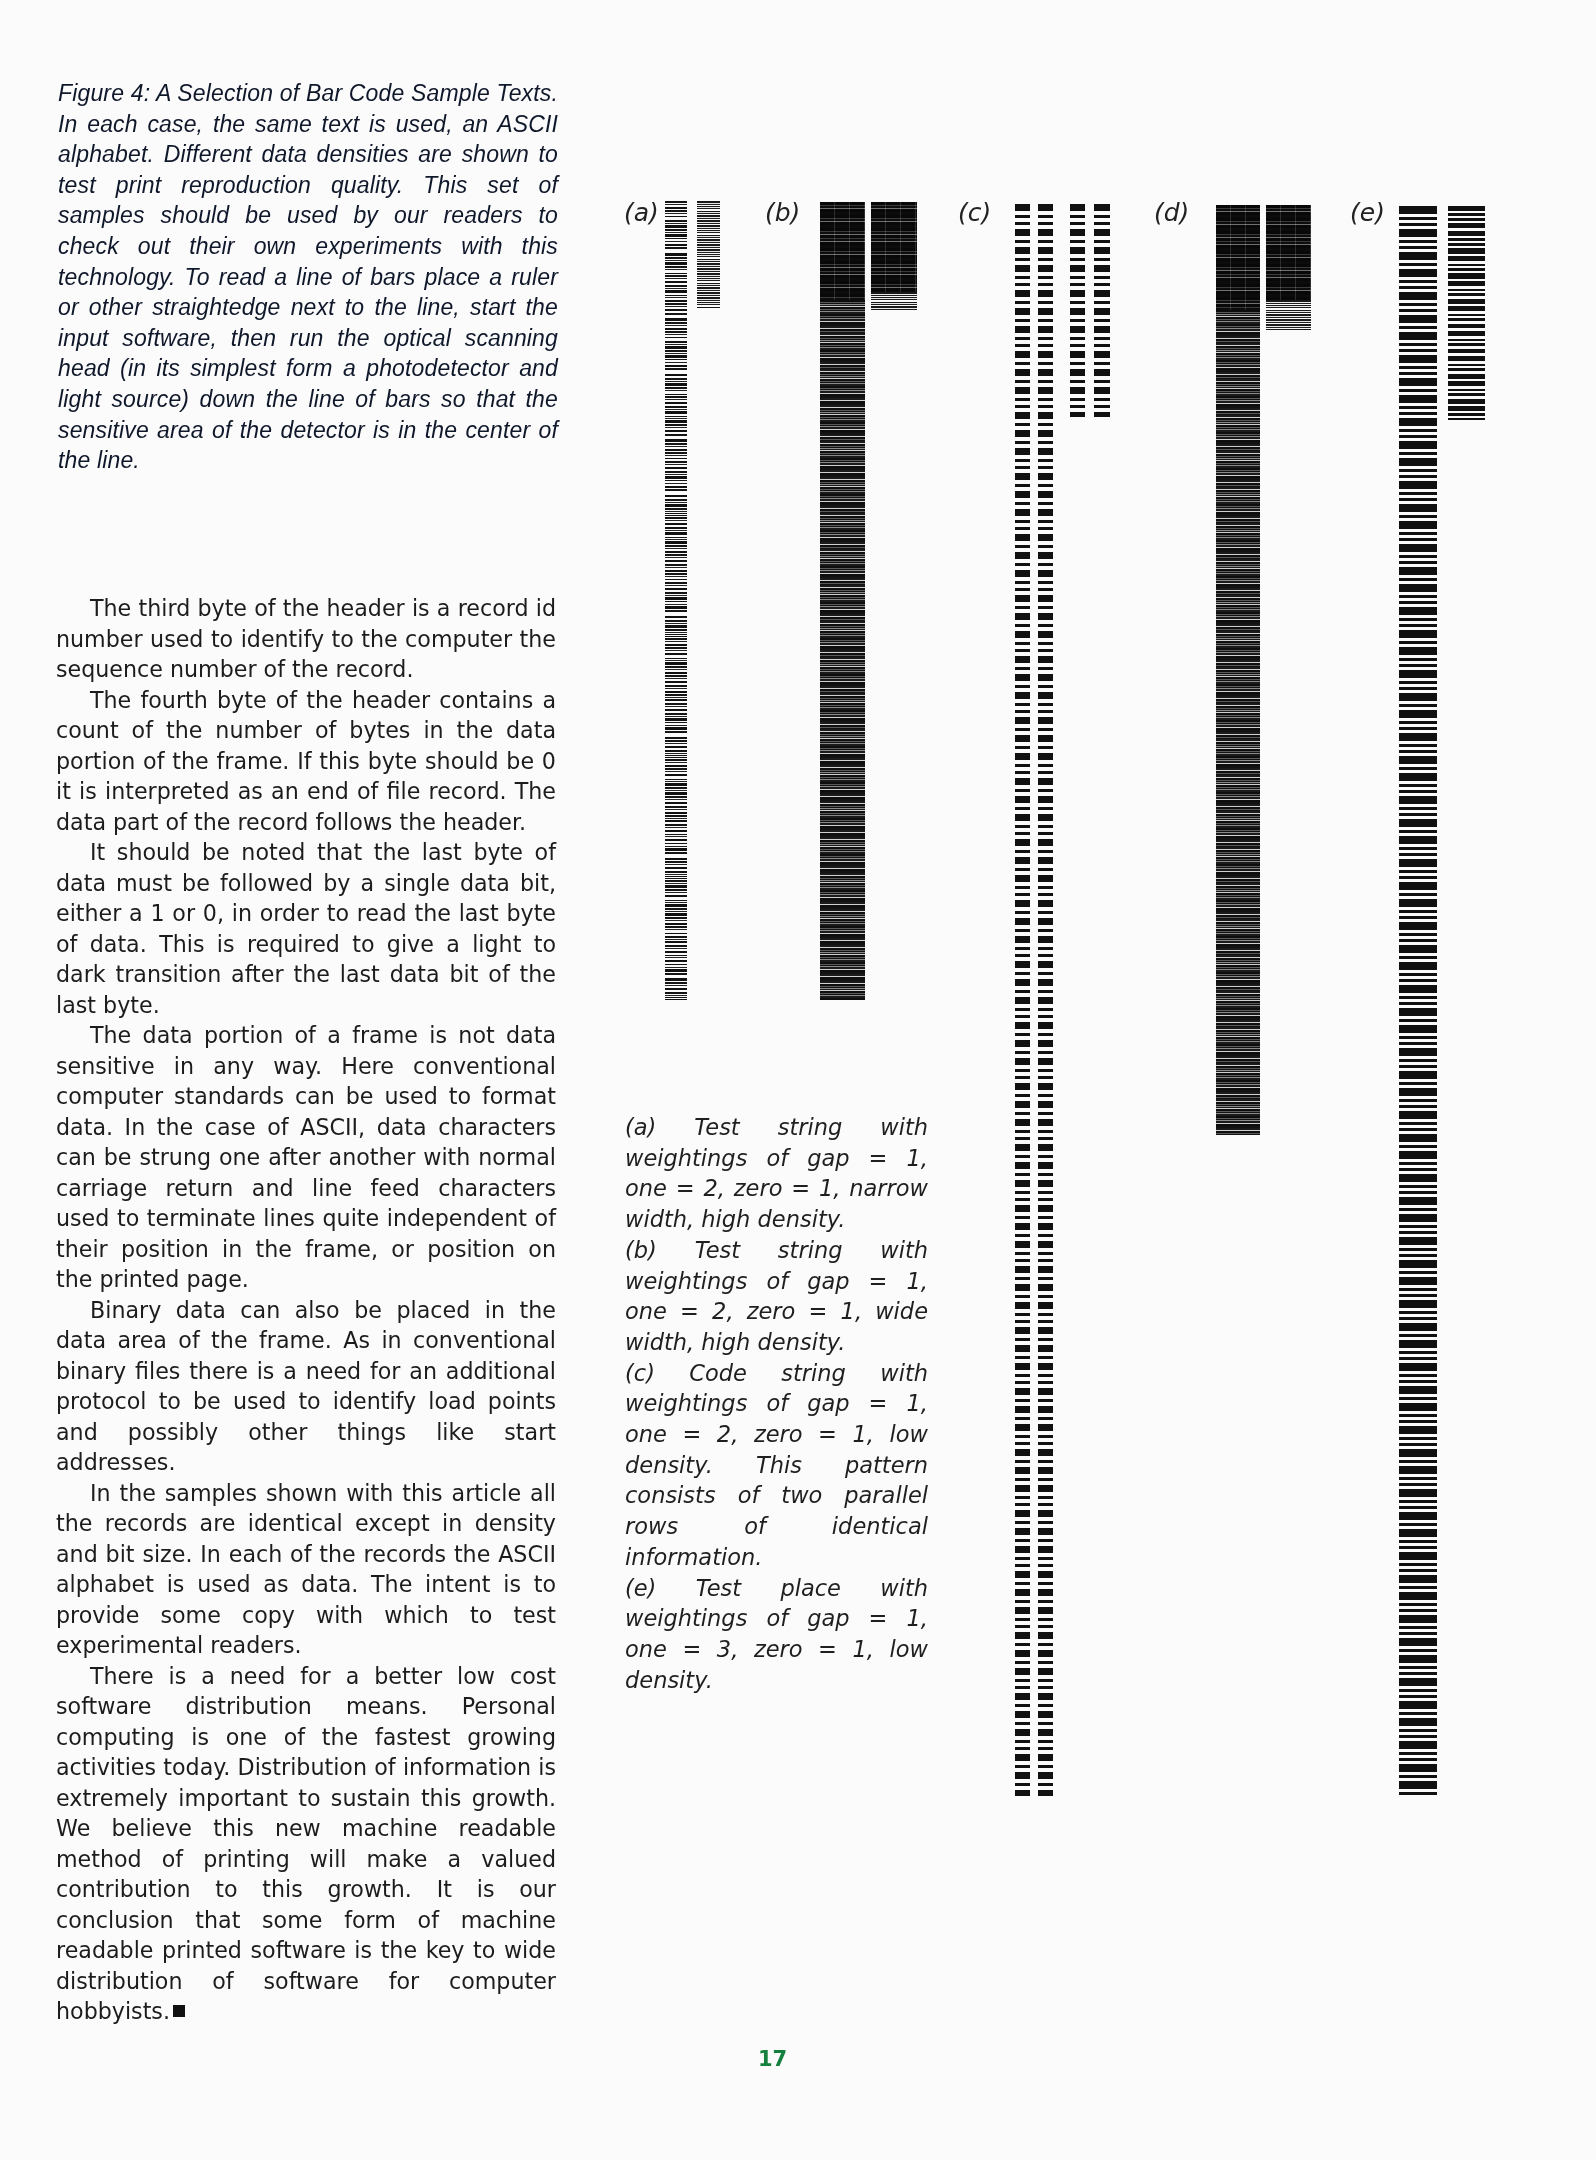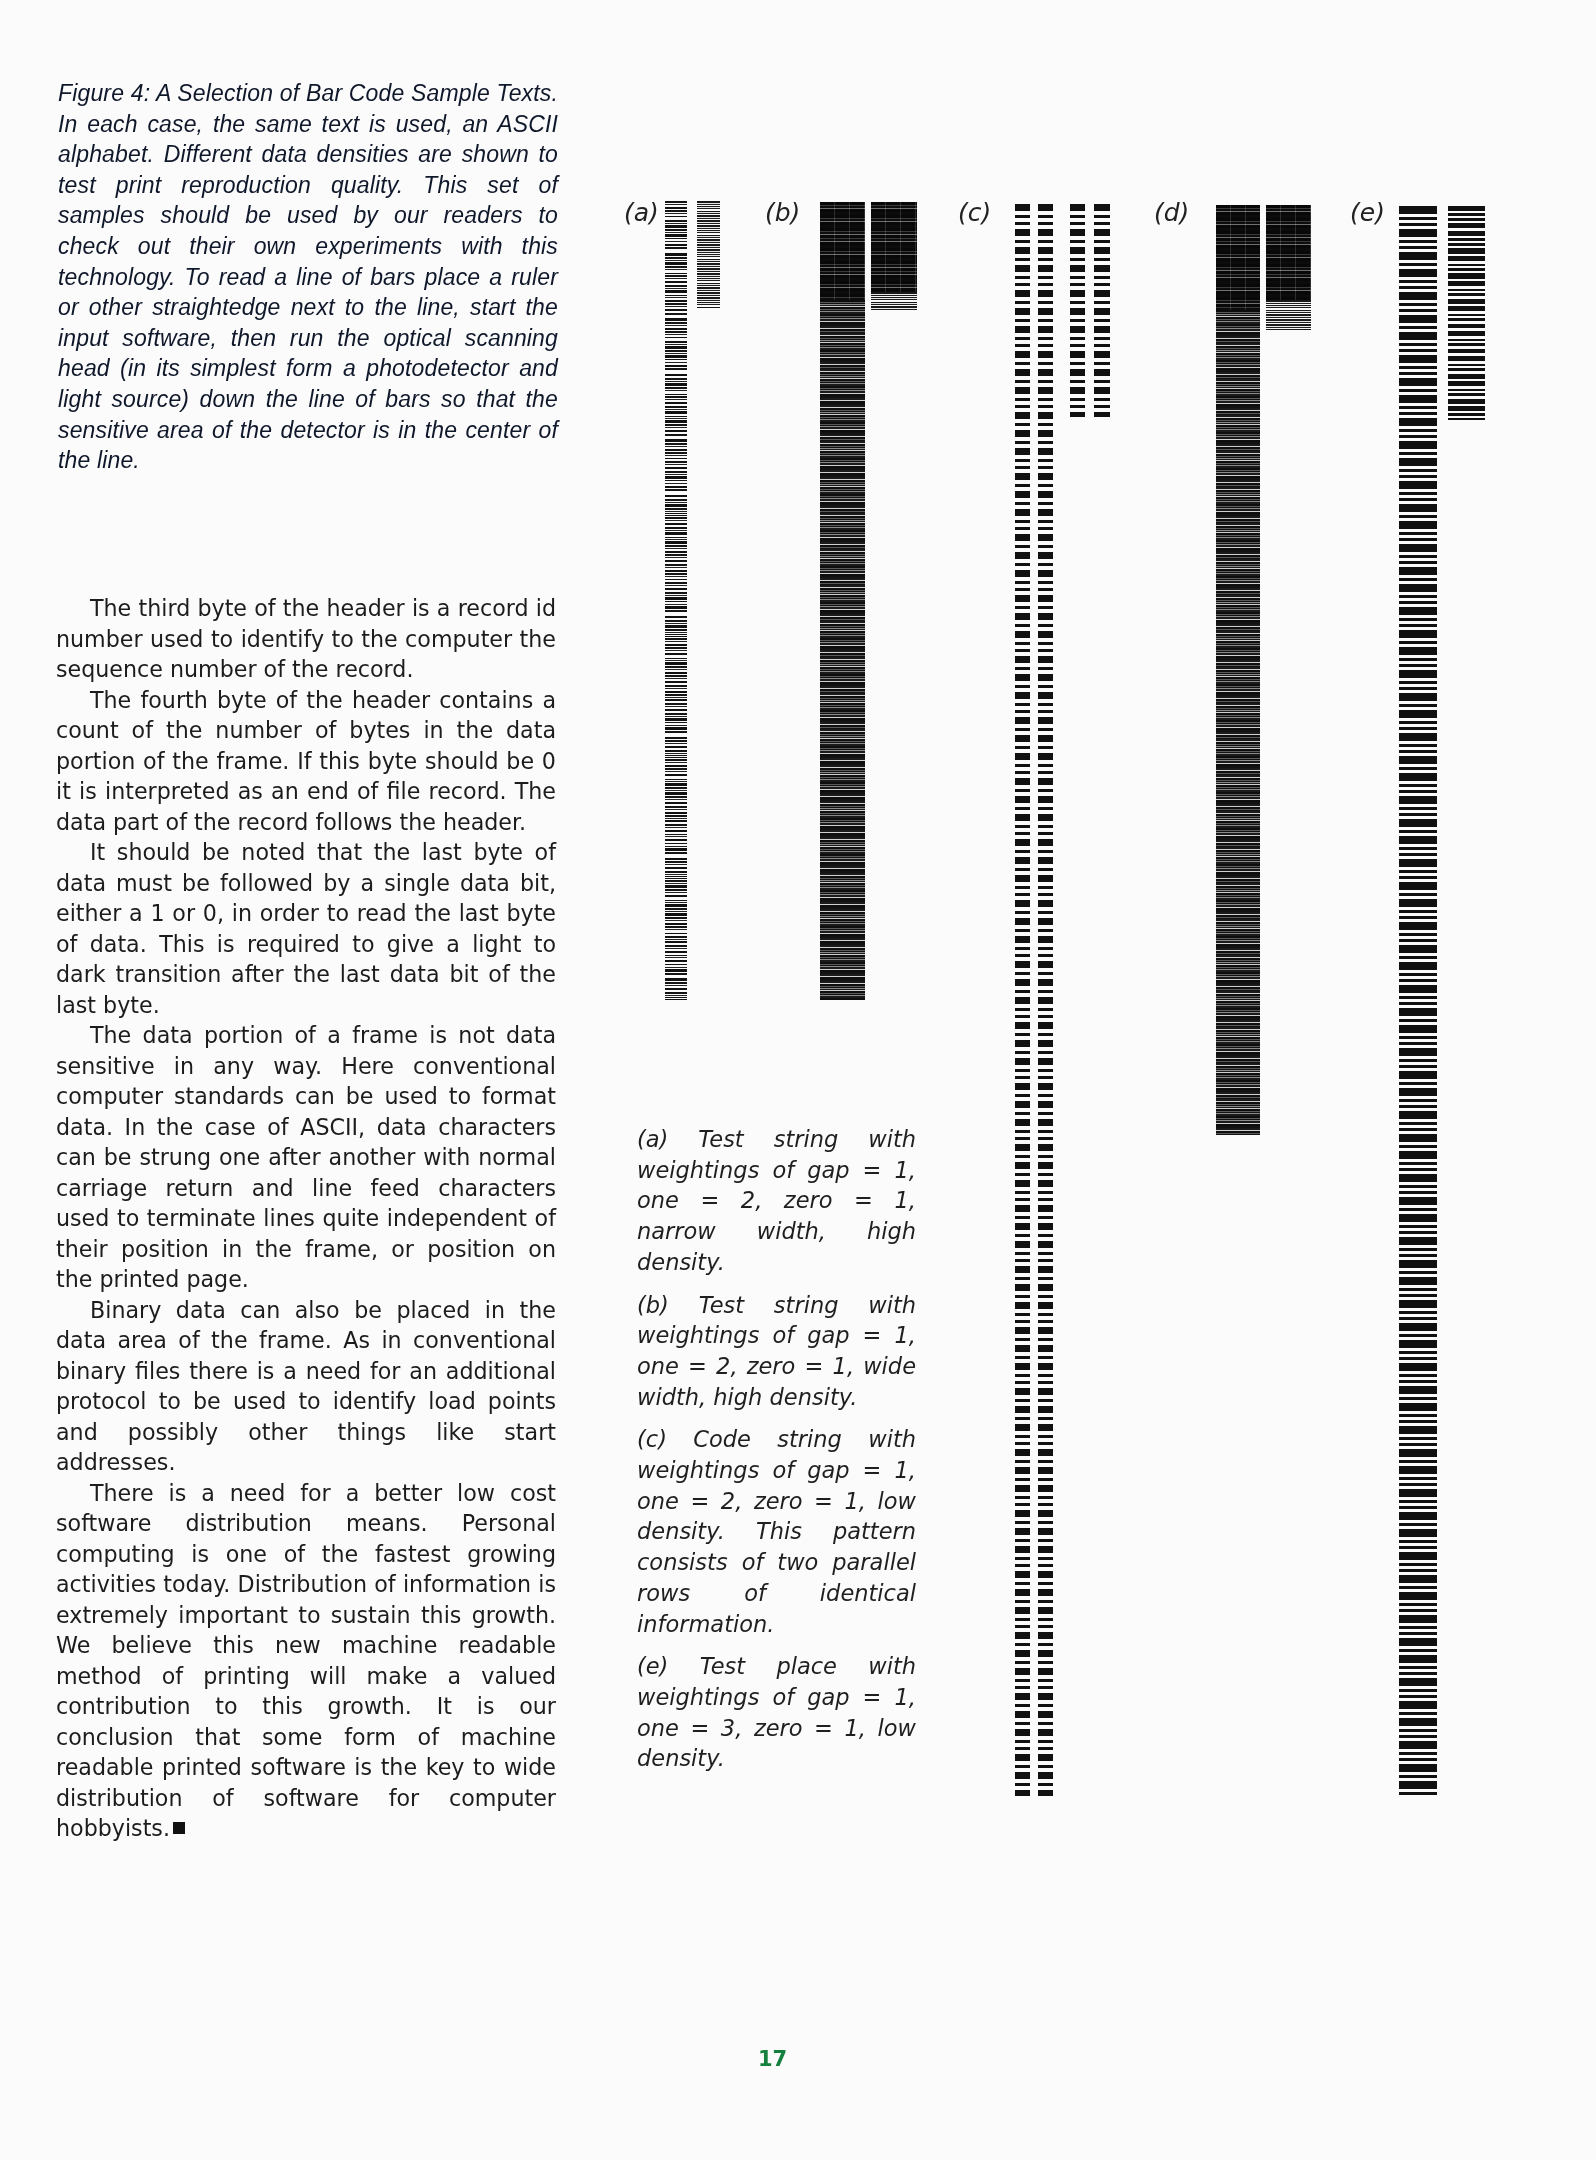--- a/index.html
+++ b/index.html
@@ -78,37 +78,38 @@
         #111 0px, #111 5px, #fbfbfb 5px, #fbfbfb 7.5px,
         #111 7.5px, #111 10px, #fbfbfb 10px, #fbfbfb 12.5px,
         #111 12.5px, #111 15px, #fbfbfb 15px, #fbfbfb 17.5px,
         #111 17.5px, #111 22.5px, #fbfbfb 22.5px, #fbfbfb 25px);
   }
   .desc {
     position: absolute; left: 625px; top: 1112px; width: 303px;
     font-family: "DejaVu Sans", sans-serif; font-style: italic;
     font-size: 22.5px; line-height: 30.7px; text-align: justify; color: #1f1f1f;
   }
-  .desc p { margin: 12px; }
+  .desc p { margin: 0; }
   .page-number {
     position: absolute; left: 758px; top: 2047px;
     font-family: "DejaVu Sans", sans-serif; font-weight: bold; font-size: 21px; color: #15803d;
   }
 </style>
 </head>
 <body>
 
 <p class="caption">Figure 4: A Selection of Bar Code Sample Texts. In each case, the same text is used, an ASCII alphabet. Different data densities are shown to test print reproduction quality. This set of samples should be used by our readers to check out their own experiments with this technology. To read a line of bars place a ruler or other straightedge next to the line, start the input software, then run the optical scanning head (in its simplest form a photodetector and light source) down the line of bars so that the sensitive area of the detector is in the center of the line.</p>
 
 <div class="body-text">
   <p>The third byte of the header is a record id number used to identify to the computer the sequence number of the record.</p>
   <p>The fourth byte of the header contains a count of the number of bytes in the data portion of the frame. If this byte should be 0 it is interpreted as an end of file record. The data part of the record follows the header.</p>
   <p>It should be noted that the last byte of data must be followed by a single data bit, either a 1 or 0, in order to read the last byte of data. This is required to give a light to dark transition after the last data bit of the last byte.</p>
   <p>The data portion of a frame is not data sensitive in any way. Here conventional computer standards can be used to format data. In the case of ASCII, data characters can be strung one after another with normal carriage return and line feed characters used to terminate lines quite independent of their position in the frame, or position on the printed page.</p>
   <p>Binary data can also be placed in the data area of the frame. As in conventional binary files there is a need for an additional protocol to be used to identify load points and possibly other things like start addresses.</p>
+  <p>In the samples shown with this article all the records are identical except in density and bit size. In each of the records the ASCII alphabet is used as data. The intent is to provide some copy with which to test experimental readers.</p>
   <p><span>There is a need for a better low cost software distribution means. Personal computing is one of the fastest growing activities today. Distribution of information is extremely important to sustain this growth. We believe this new machine readable method of printing will make a valued contribution to this growth. It is our conclusion that some form of machine readable printed software is the key to wide distribution of software for computer hobbyists.</span><span class="end-mark"></span></p>
 </div>
 
 <div>
 
   <span class="fig-label" style="left:624px; top:198px;">(a)</span>
   <div class="strip pat-fine" style="left:665px; top:201px; width:22px; height:800px;"></div>
   <div class="strip pat-dense-light" style="left:697px; top:201px; width:23px; height:107px;"></div>
 
   <span class="fig-label" style="left:765px; top:198px;">(b)</span>

